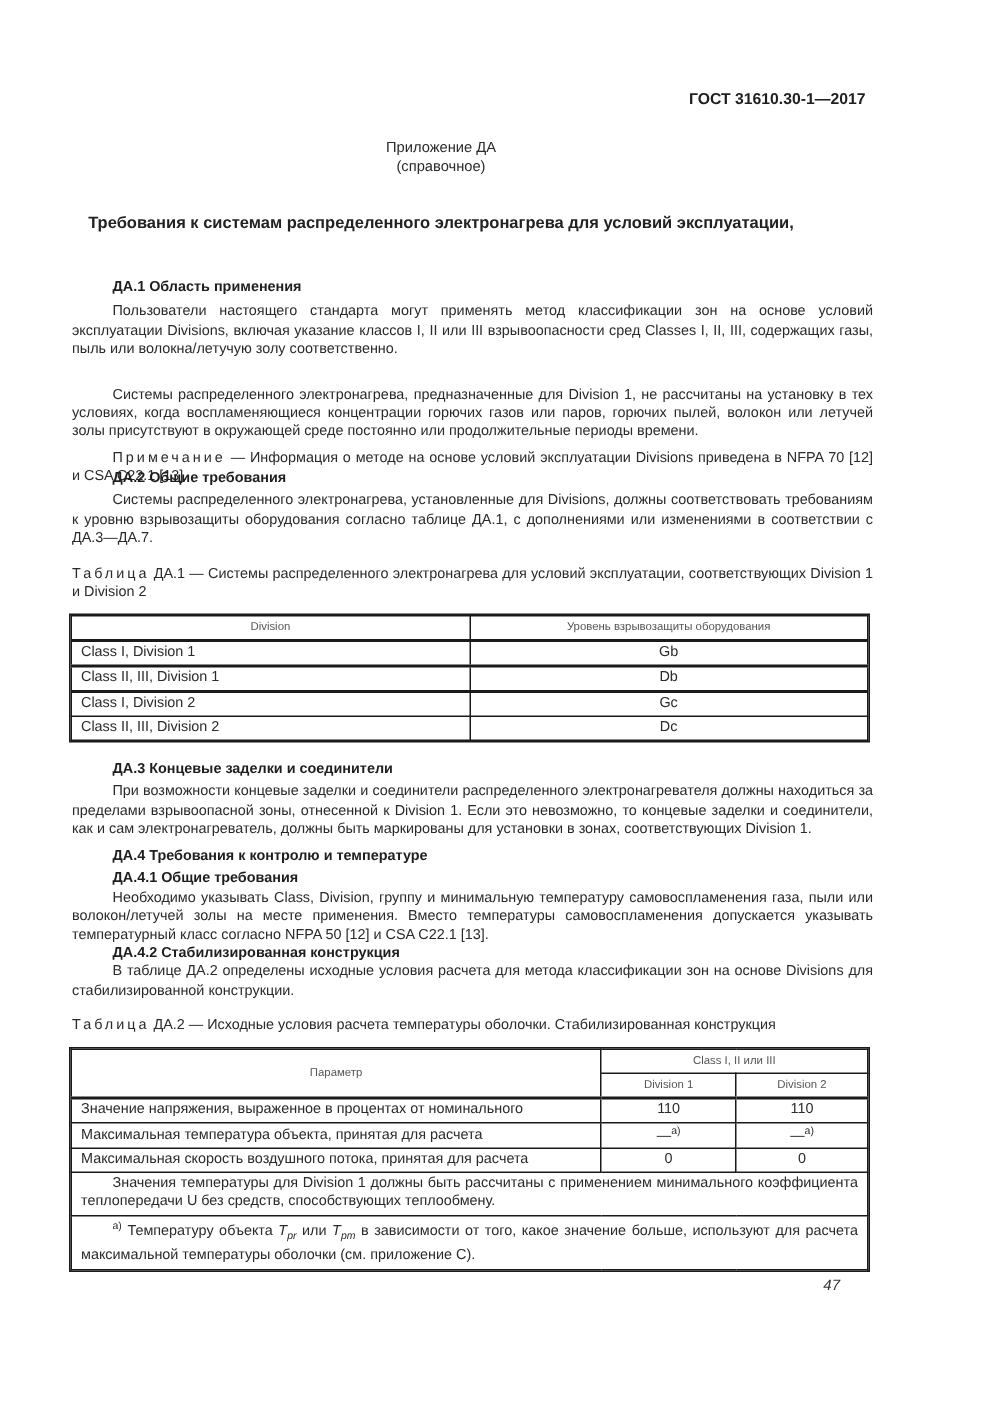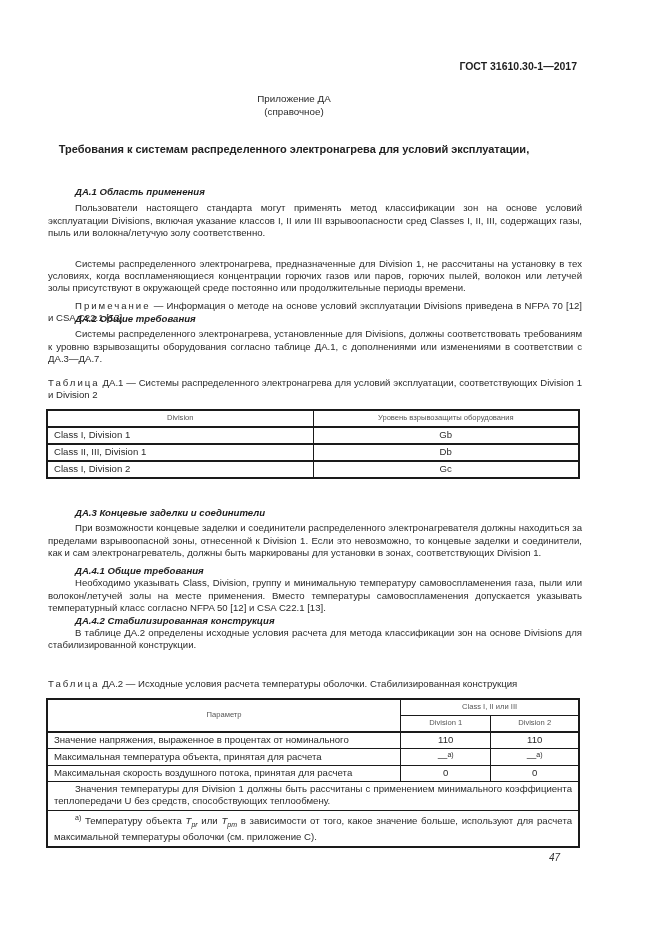--- a/index.html
+++ b/index.html
@@ -4,21 +4,21 @@
 <style>
   html, body { margin: 0; padding: 0; background: #ffffff; }
   body { width: 661px; height: 935px; position: relative; overflow: hidden;
          font-family: "Liberation Sans", sans-serif; color: #2a2a2a; font-size: 9.6px; line-height: 12.4px; }
   .abs { position: absolute; }
   .hdr { right: 84px; top: 60px; font-weight: bold; font-size: 10.5px; color: #1e1e1e; }
   .center { left: 0; width: 588px; text-align: center; }
   .appx { top: 93px; font-size: 9.8px; line-height: 12.5px; color: #2a2a2a; }
   .title { top: 142px; font-weight: bold; font-size: 11px; line-height: 14px; color: #222; }
   .block { left: 48px; width: 534px; text-align: justify; }
-  .h { font-weight: bold; color: #1e1e1e; padding-left: 27px; font-style: italic; }
+  .h { font-weight: bold; color: #1e1e1e; padding-left: 27px; }
   .p { text-indent: 27px; margin: 0; }
   .spaced { letter-spacing: 2px; }
   table { border-collapse: collapse; position: absolute; left: 47px; width: 532px; font-size: 9.6px; color: #2a2a2a; }
   td, th { border: 1px solid #1a1a1a; padding: 0 6px; height: 15px; font-weight: normal; }
   th { font-size: 7.6px; color: #555; text-align: center; }
   .c { text-align: center; }
   .thick-top td { border-top: 2.5px solid #1a1a1a; }
   .outer { outline: 1.5px solid #1a1a1a; }
   .note-cell { text-align: justify; padding: 1px 6px 2px 6px; line-height: 12.5px; height: auto; }
   .ind { display: inline-block; width: 21px; }
@@ -71,29 +71,34 @@
     <td class="c">Gb</td>
   </tr>
   <tr class="thick-top">
     <td>Class II, III, Division 1</td>
     <td class="c">Db</td>
   </tr>
   <tr class="thick-top">
     <td>Class I, Division 2</td>
     <td class="c">Gc</td>
   </tr>
+  <tr>
+    <td>Class II, III, Division 2</td>
+    <td class="c">Dc</td>
+  </tr>
 </tbody>
   </table>
 
 <div class="abs block" style="top:507px;">
   <div class="h" style="margin-bottom:3px;">ДА.3 Концевые заделки и соединители</div>
   <p class="p">При возможности концевые заделки и соединители распределенного электронагревателя должны находиться за пределами взрывоопасной зоны, отнесенной к Division 1. Если это невозможно, то концевые заделки и соединители, как и сам электронагреватель, должны быть маркированы для установки в зонах, соответствующих Division 1.</p>
 </div>
 
 <div class="abs block" style="top:565px;">
+  <div class="h" style="margin-bottom:3px;">ДА.4 Требования к контролю и температуре</div>
   <div class="h">ДА.4.1 Общие требования</div>
   <p class="p">Необходимо указывать Class, Division, группу и минимальную температуру самовоспламенения газа, пыли или волокон/летучей золы на месте применения. Вместо температуры самовоспламенения допускается указывать температурный класс согласно NFPA 50 [12] и CSA C22.1 [13].</p>
   <div class="h">ДА.4.2 Стабилизированная конструкция</div>
   <p class="p">В таблице ДА.2 определены исходные условия расчета для метода классификации зон на основе Divisions для стабилизированной конструкции.</p>
 </div>
 
 <div class="abs block" style="top:678px;">
   <span class="spaced">Таблица</span><span> ДА.2 — Исходные условия расчета температуры оболочки. Стабилизированная конструкция</span>
 </div>
 

